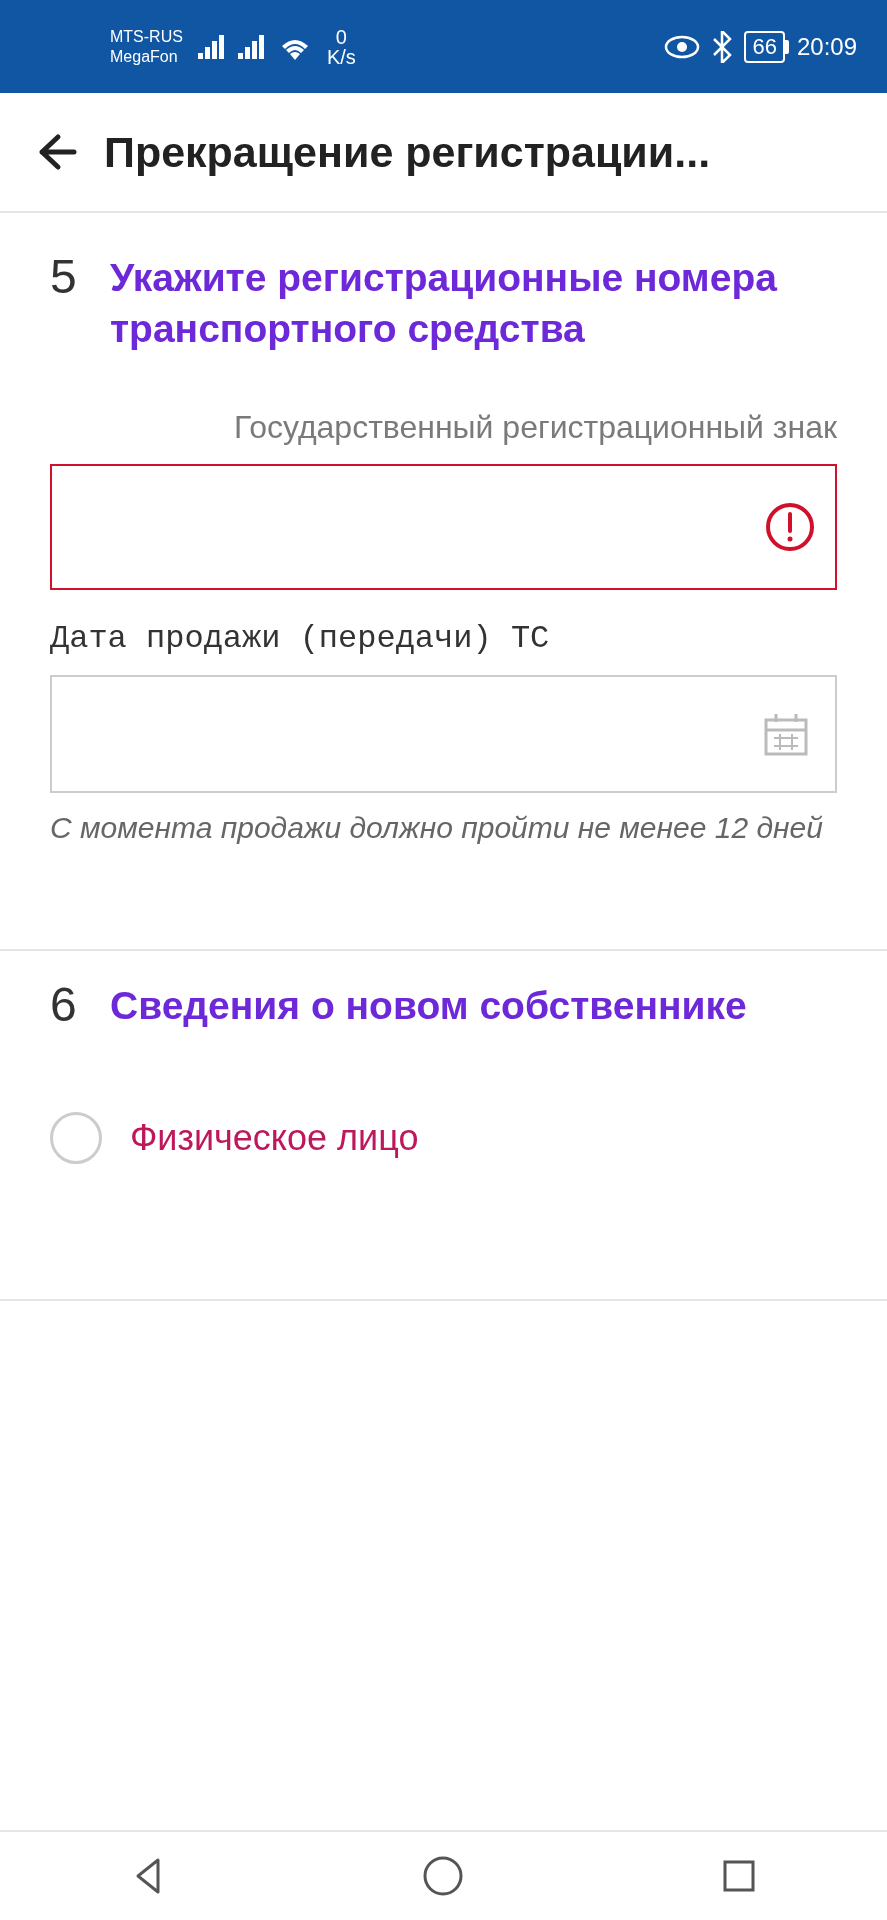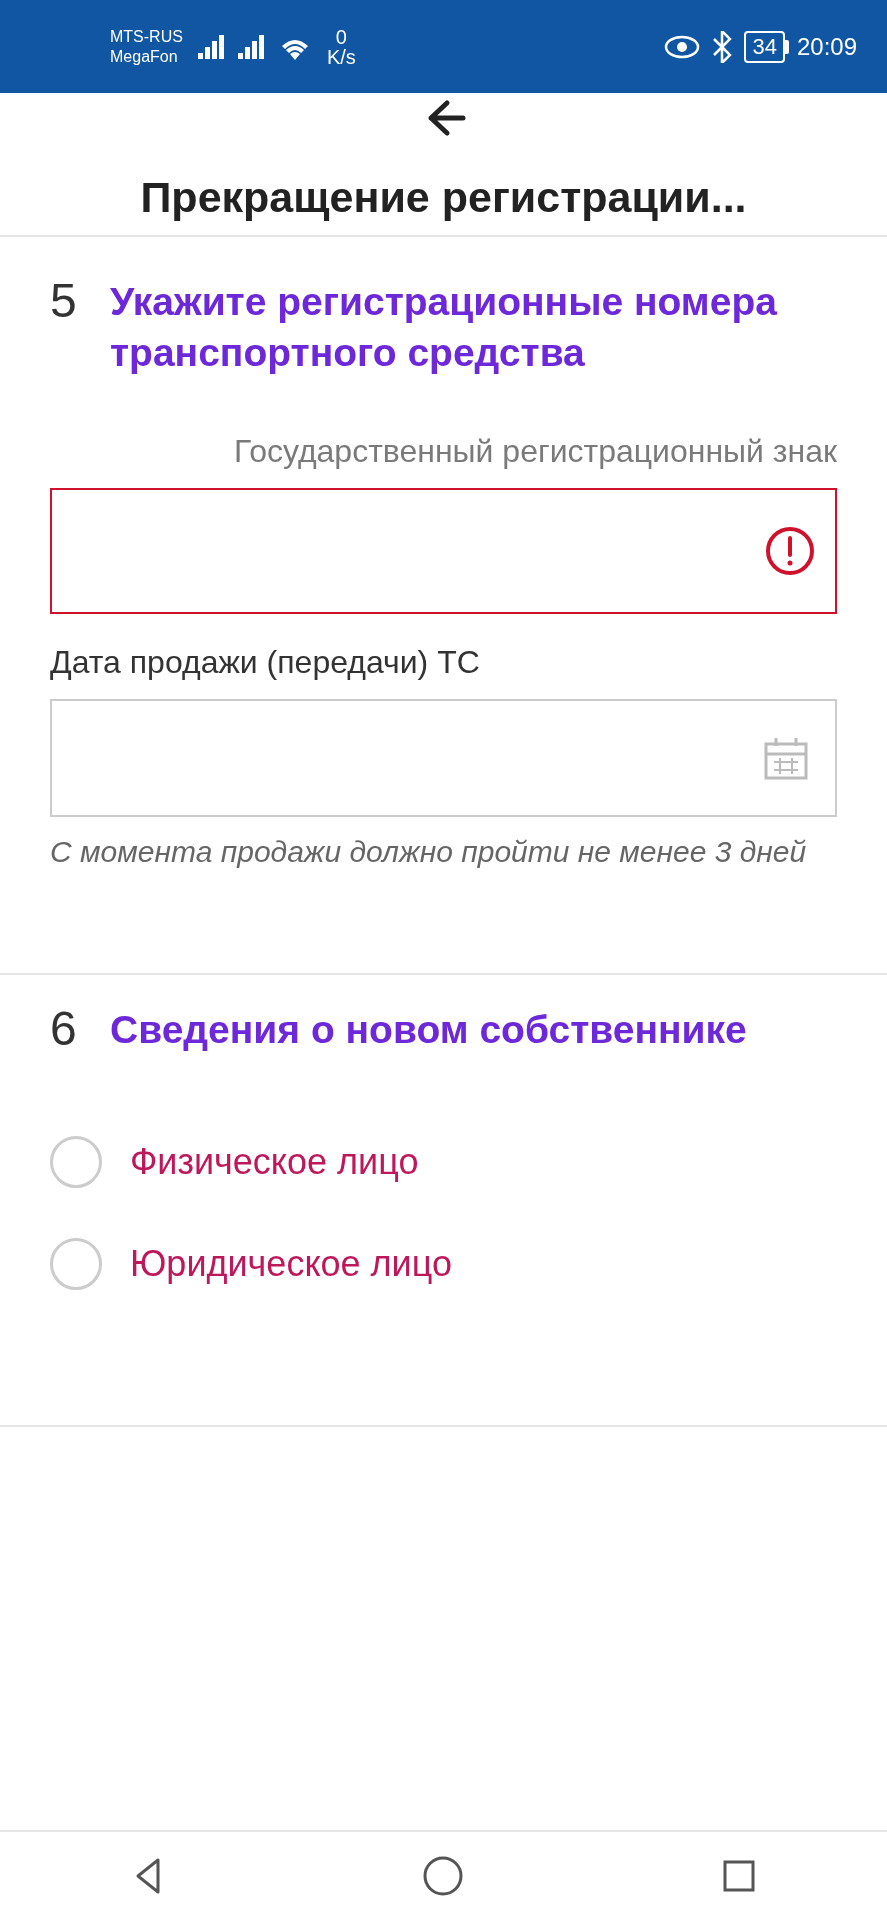--- a/index.html
+++ b/index.html
@@ -65,27 +65,26 @@
       right: -6px;
       top: 25%;
       width: 4px;
       height: 50%;
       background: #fff;
       border-radius: 0 2px 2px 0;
     }
     .time { font-size: 24px; font-weight: 400; }
 
     .app-header {
-      height: 144px;
+      height: 120px;
       display: flex;
       align-items: center;
       padding: 0 30px;
       border-bottom: 2px solid #e5e5e5;
-      gap: 30px;
-      flex-direction: column;
+      gap: 24px;
     }
     .back-arrow {
       width: 50px;
       height: 50px;
       cursor: pointer;
       flex-shrink: 0;
     }
     .app-title {
       font-size: 43px;
       font-weight: 600;
@@ -125,20 +124,21 @@
     .field-label {
       font-size: 32px;
       color: #7a7a7a;
       margin-bottom: 18px;
       text-align: right;
     }
     .field-label-dark {
       font-size: 32px;
       color: #333;
       margin-bottom: 18px;
+      font-family: Liberation Mono, monospace;
     }
 
     .input-error {
       border: 2px solid #d0112b;
       height: 126px;
       display: flex;
       align-items: center;
       padding: 0 20px;
       position: relative;
     }
@@ -299,21 +299,21 @@
   </div>
   <div class="status-right">
     <svg width="36" height="24" viewBox="0 0 36 24">
         <ellipse cx="18" cy="12" rx="16" ry="10" fill="none" stroke="#fff" stroke-width="2.5"></ellipse>
         <circle cx="18" cy="12" r="5" fill="#fff"></circle>
       </svg>
     <svg width="20" height="32" viewBox="0 0 20 32">
         <path d="M10 0 L18 8 L10 16 L18 24 L10 32 L10 0 M2 8 L10 16 M2 24 L10 16" fill="none" stroke="#fff" stroke-width="2.5"></path>
       </svg>
     <span class="battery-box">
-        <span>34</span>
+        <span>66</span>
       </span>
     <span class="time">20:09</span>
   </div>
 </div>
 
 <div class="app-header">
   <svg class="back-arrow" viewBox="0 0 50 50">
       <path d="M28 10 L12 25 L28 40 M12 25 L44 25" stroke="#222" stroke-width="5" fill="none" stroke-linecap="round" stroke-linejoin="round"></path>
     </svg>
   <div class="app-title">Прекращение регистрации...</div>
@@ -346,40 +346,36 @@
           <rect x="4" y="10" width="40" height="34" fill="none" stroke="#bbb" stroke-width="3"></rect>
           <line x1="4" y1="20" x2="44" y2="20" stroke="#bbb" stroke-width="3"></line>
           <line x1="14" y1="4" x2="14" y2="12" stroke="#bbb" stroke-width="3"></line>
           <line x1="34" y1="4" x2="34" y2="12" stroke="#bbb" stroke-width="3"></line>
           <line x1="12" y1="28" x2="36" y2="28" stroke="#bbb" stroke-width="2"></line>
           <line x1="12" y1="36" x2="36" y2="36" stroke="#bbb" stroke-width="2"></line>
           <line x1="18" y1="24" x2="18" y2="40" stroke="#bbb" stroke-width="2"></line>
           <line x1="30" y1="24" x2="30" y2="40" stroke="#bbb" stroke-width="2"></line>
         </svg>
     </div>
-    <div class="hint-text">С момента продажи должно пройти не менее 3 дней</div>
+    <div class="hint-text">С момента продажи должно пройти не менее 12 дней</div>
   </div>
 </div>
 
 <div class="divider"></div>
 
 <div class="section">
   <div class="section-header">
     <div class="step-number">6</div>
     <div class="section-title">Сведения о новом собственнике</div>
   </div>
 
   <div class="radio-group">
     <div class="radio-option">
       <div class="radio-circle"></div>
       <div class="radio-label">Физическое лицо</div>
-    </div>
-    <div class="radio-option">
-      <div class="radio-circle"></div>
-      <div class="radio-label">Юридическое лицо</div>
     </div>
   </div>
 </div>
 
 <div class="divider"></div>
 
 <div class="nav-bar">
   <svg class="nav-icon" viewBox="0 0 48 48">
       <path d="M34 8 L14 24 L34 40 Z" fill="none" stroke="#555" stroke-width="3" stroke-linejoin="round"></path>
     </svg>

